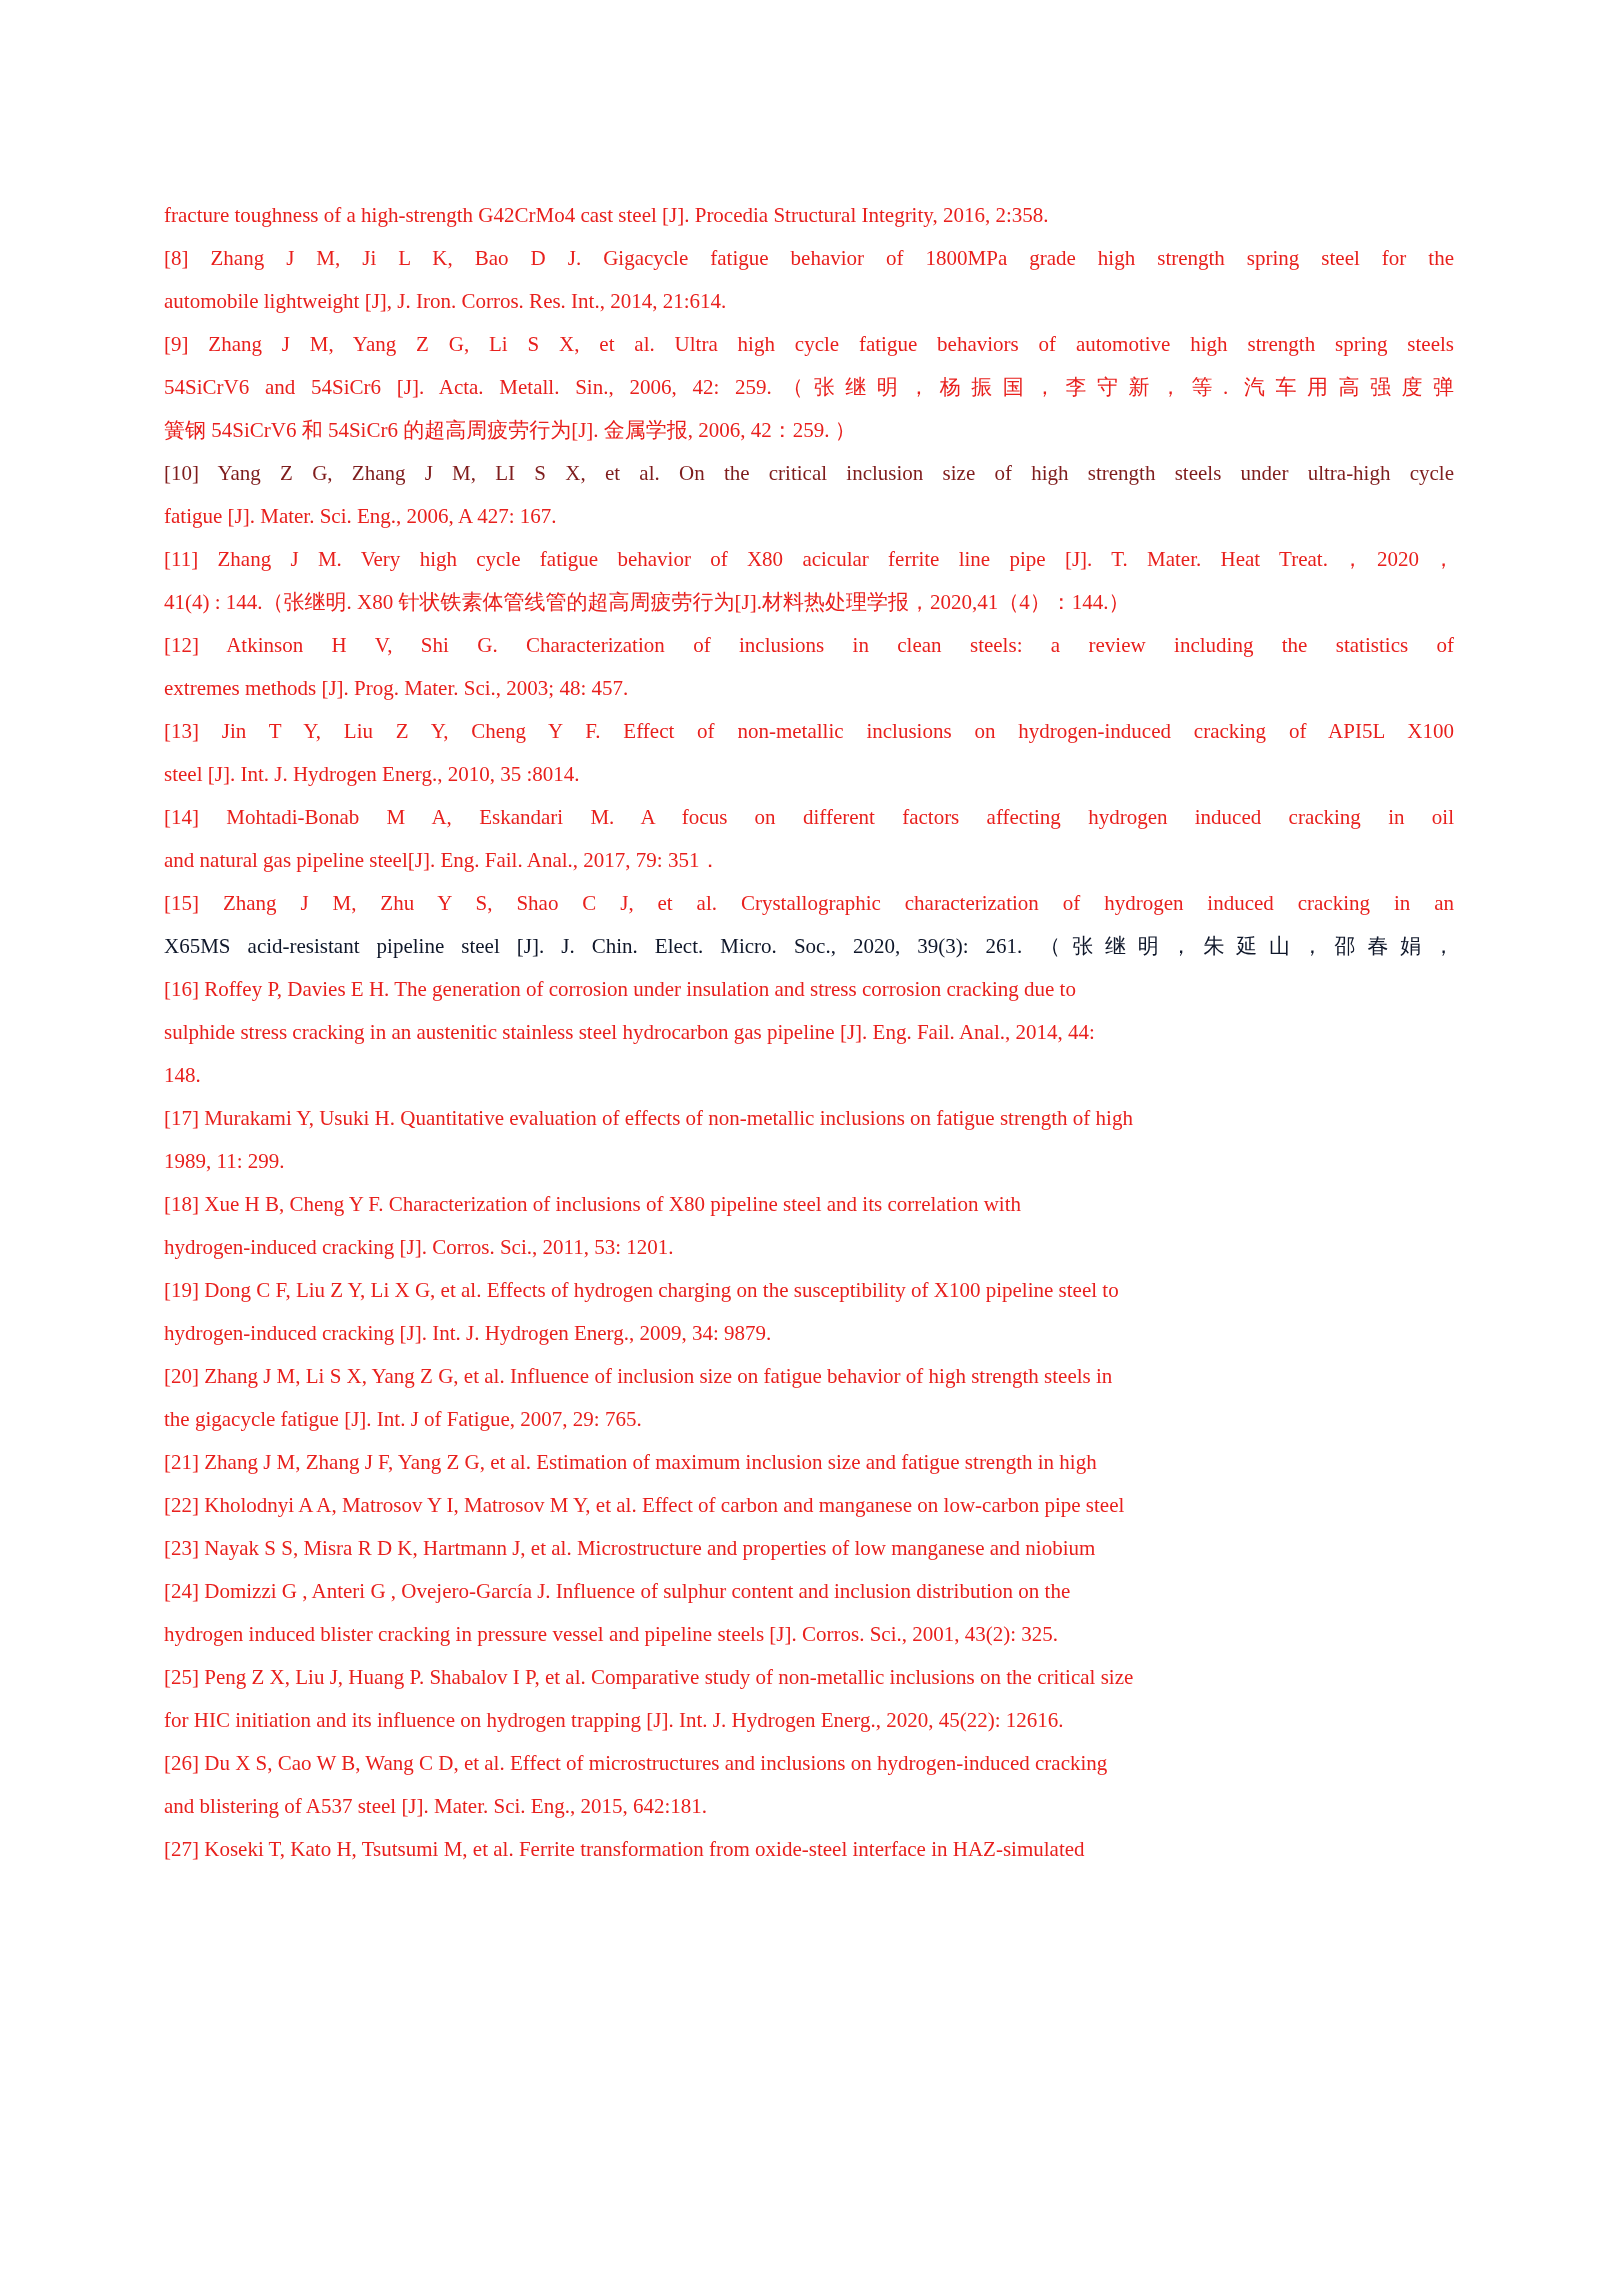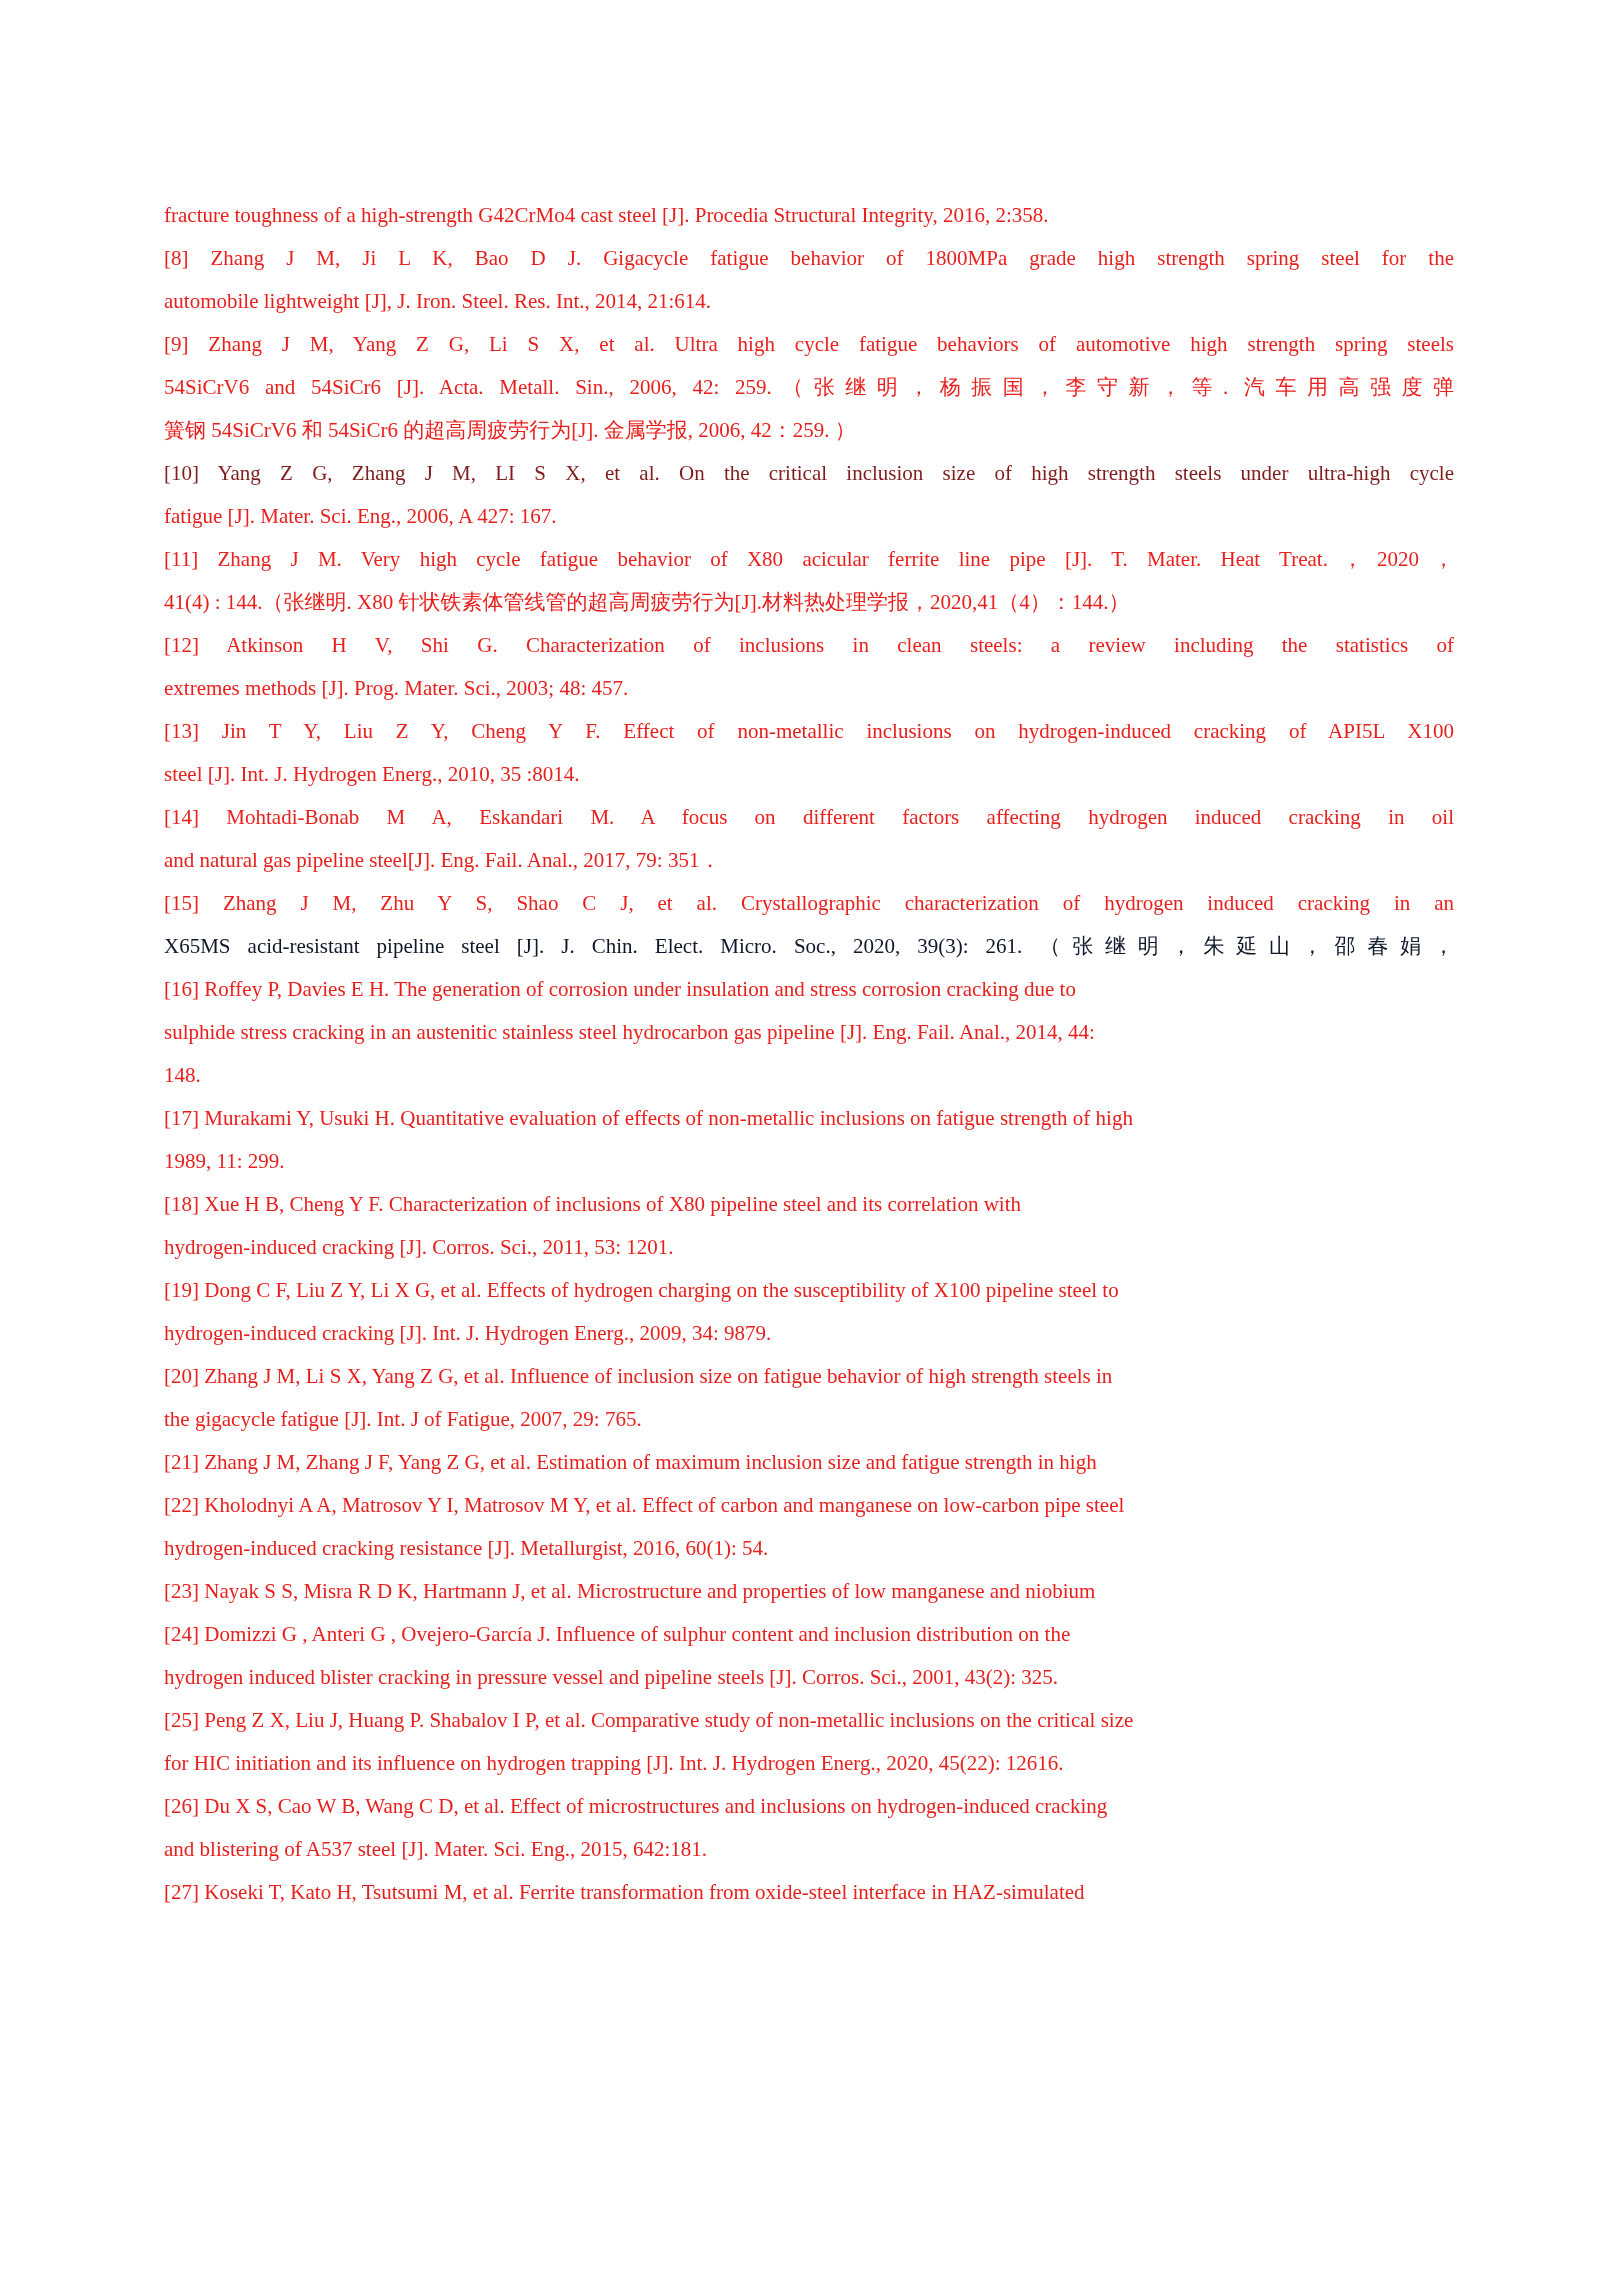--- a/index.html
+++ b/index.html
@@ -36,21 +36,21 @@
     overflow: hidden;
   }
 </style>
 </head>
 <body>
 
 <div class="page">
   <div class="refs" id="refs">
       <div class="line" style="color: rgb(232, 32, 29);">fracture toughness of a high-strength G42CrMo4 cast steel [J]. Procedia Structural Integrity, 2016, 2:358.</div>
       <div class="line j" style="color: rgb(232, 32, 29);">[8] Zhang J M, Ji L K, Bao D J. Gigacycle fatigue behavior of 1800MPa grade high strength spring steel for the</div>
-      <div class="line" style="color: rgb(232, 32, 29);">automobile lightweight [J], J. Iron. Steel. Res. Int., 2014, 21:614.</div>
+      <div class="line" style="color: rgb(232, 32, 29);">automobile lightweight [J], J. Iron. Corros. Res. Int., 2014, 21:614.</div>
       <div class="line j" style="color: rgb(232, 32, 29);">[9] Zhang J M, Yang Z G, Li S X, et al. Ultra high cycle fatigue behaviors of automotive high strength spring steels</div>
       <div class="line j" style="color: rgb(232, 32, 29);">54SiCrV6 and 54SiCr6 [J]. Acta. Metall. Sin., 2006, 42: 259.（张继明，杨振国，李守新，等. 汽车用高强度弹</div>
       <div class="line" style="color: rgb(232, 32, 29);">簧钢 54SiCrV6 和 54SiCr6 的超高周疲劳行为[J]. 金属学报, 2006, 42：259. ）</div>
       <div class="line j" style="color: #7f1d1d;">[10] Yang Z G, Zhang J M, LI S X, et al. On the critical inclusion size of high strength steels under ultra-high cycle</div>
       <div class="line" style="color: rgb(232, 32, 29);">fatigue [J]. Mater. Sci. Eng., 2006, A 427: 167.</div>
       <div class="line j" style="color: rgb(232, 32, 29);">[11] Zhang J M. Very high cycle fatigue behavior of X80 acicular ferrite line pipe [J]. T. Mater. Heat Treat.，2020，</div>
       <div class="line" style="color: rgb(232, 32, 29);">41(4) : 144.（张继明. X80 针状铁素体管线管的超高周疲劳行为[J].材料热处理学报，2020,41（4）：144.）</div>
       <div class="line j" style="color: rgb(232, 32, 29);">[12] Atkinson H V, Shi G. Characterization of inclusions in clean steels: a review including the statistics of</div>
       <div class="line" style="color: rgb(232, 32, 29);">extremes methods [J]. Prog. Mater. Sci., 2003; 48: 457.</div>
       <div class="line j" style="color: rgb(232, 32, 29);">[13] Jin T Y, Liu Z Y, Cheng Y F. Effect of non-metallic inclusions on hydrogen-induced cracking of API5L X100</div>
@@ -65,21 +65,20 @@
       <div class="line" style="color: rgb(232, 32, 29);">[17] Murakami Y, Usuki H. Quantitative evaluation of effects of non-metallic inclusions on fatigue strength of high</div>
       <div class="line" style="color: rgb(232, 32, 29);">1989, 11: 299.</div>
       <div class="line" style="color: rgb(232, 32, 29);">[18] Xue H B, Cheng Y F. Characterization of inclusions of X80 pipeline steel and its correlation with</div>
       <div class="line" style="color: rgb(232, 32, 29);">hydrogen-induced cracking [J]. Corros. Sci., 2011, 53: 1201.</div>
       <div class="line" style="color: rgb(232, 32, 29);">[19] Dong C F, Liu Z Y, Li X G, et al. Effects of hydrogen charging on the susceptibility of X100 pipeline steel to</div>
       <div class="line" style="color: rgb(232, 32, 29);">hydrogen-induced cracking [J]. Int. J. Hydrogen Energ., 2009, 34: 9879.</div>
       <div class="line" style="color: rgb(232, 32, 29);">[20] Zhang J M, Li S X, Yang Z G, et al. Influence of inclusion size on fatigue behavior of high strength steels in</div>
       <div class="line" style="color: rgb(232, 32, 29);">the gigacycle fatigue [J]. Int. J of Fatigue, 2007, 29: 765.</div>
       <div class="line" style="color: rgb(232, 32, 29);">[21] Zhang J M, Zhang J F, Yang Z G, et al. Estimation of maximum inclusion size and fatigue strength in high</div>
       <div class="line" style="color: rgb(232, 32, 29);">[22] Kholodnyi A A, Matrosov Y I, Matrosov M Y, et al. Effect of carbon and manganese on low-carbon pipe steel</div>
-      <div class="line" style="color: rgb(232, 32, 29);">hydrogen-induced cracking resistance [J]. Metallurgist, 2016, 60(1): 54.</div>
       <div class="line" style="color: rgb(232, 32, 29);">[23] Nayak S S, Misra R D K, Hartmann J, et al. Microstructure and properties of low manganese and niobium</div>
       <div class="line" style="color: rgb(232, 32, 29);">[24] Domizzi G , Anteri G , Ovejero-García J. Influence of sulphur content and inclusion distribution on the</div>
       <div class="line" style="color: rgb(232, 32, 29);">hydrogen induced blister cracking in pressure vessel and pipeline steels [J]. Corros. Sci., 2001, 43(2): 325.</div>
       <div class="line" style="color: rgb(232, 32, 29);">[25] Peng Z X, Liu J, Huang P. Shabalov I P, et al. Comparative study of non-metallic inclusions on the critical size</div>
       <div class="line" style="color: rgb(232, 32, 29);">for HIC initiation and its influence on hydrogen trapping [J]. Int. J. Hydrogen Energ., 2020, 45(22): 12616.</div>
       <div class="line" style="color: rgb(232, 32, 29);">[26] Du X S, Cao W B, Wang C D, et al. Effect of microstructures and inclusions on hydrogen-induced cracking</div>
       <div class="line" style="color: rgb(232, 32, 29);">and blistering of A537 steel [J]. Mater. Sci. Eng., 2015, 642:181.</div>
       <div class="line" style="color: rgb(232, 32, 29);">[27] Koseki T, Kato H, Tsutsumi M, et al. Ferrite transformation from oxide-steel interface in HAZ-simulated</div>
     </div>
 </div>

